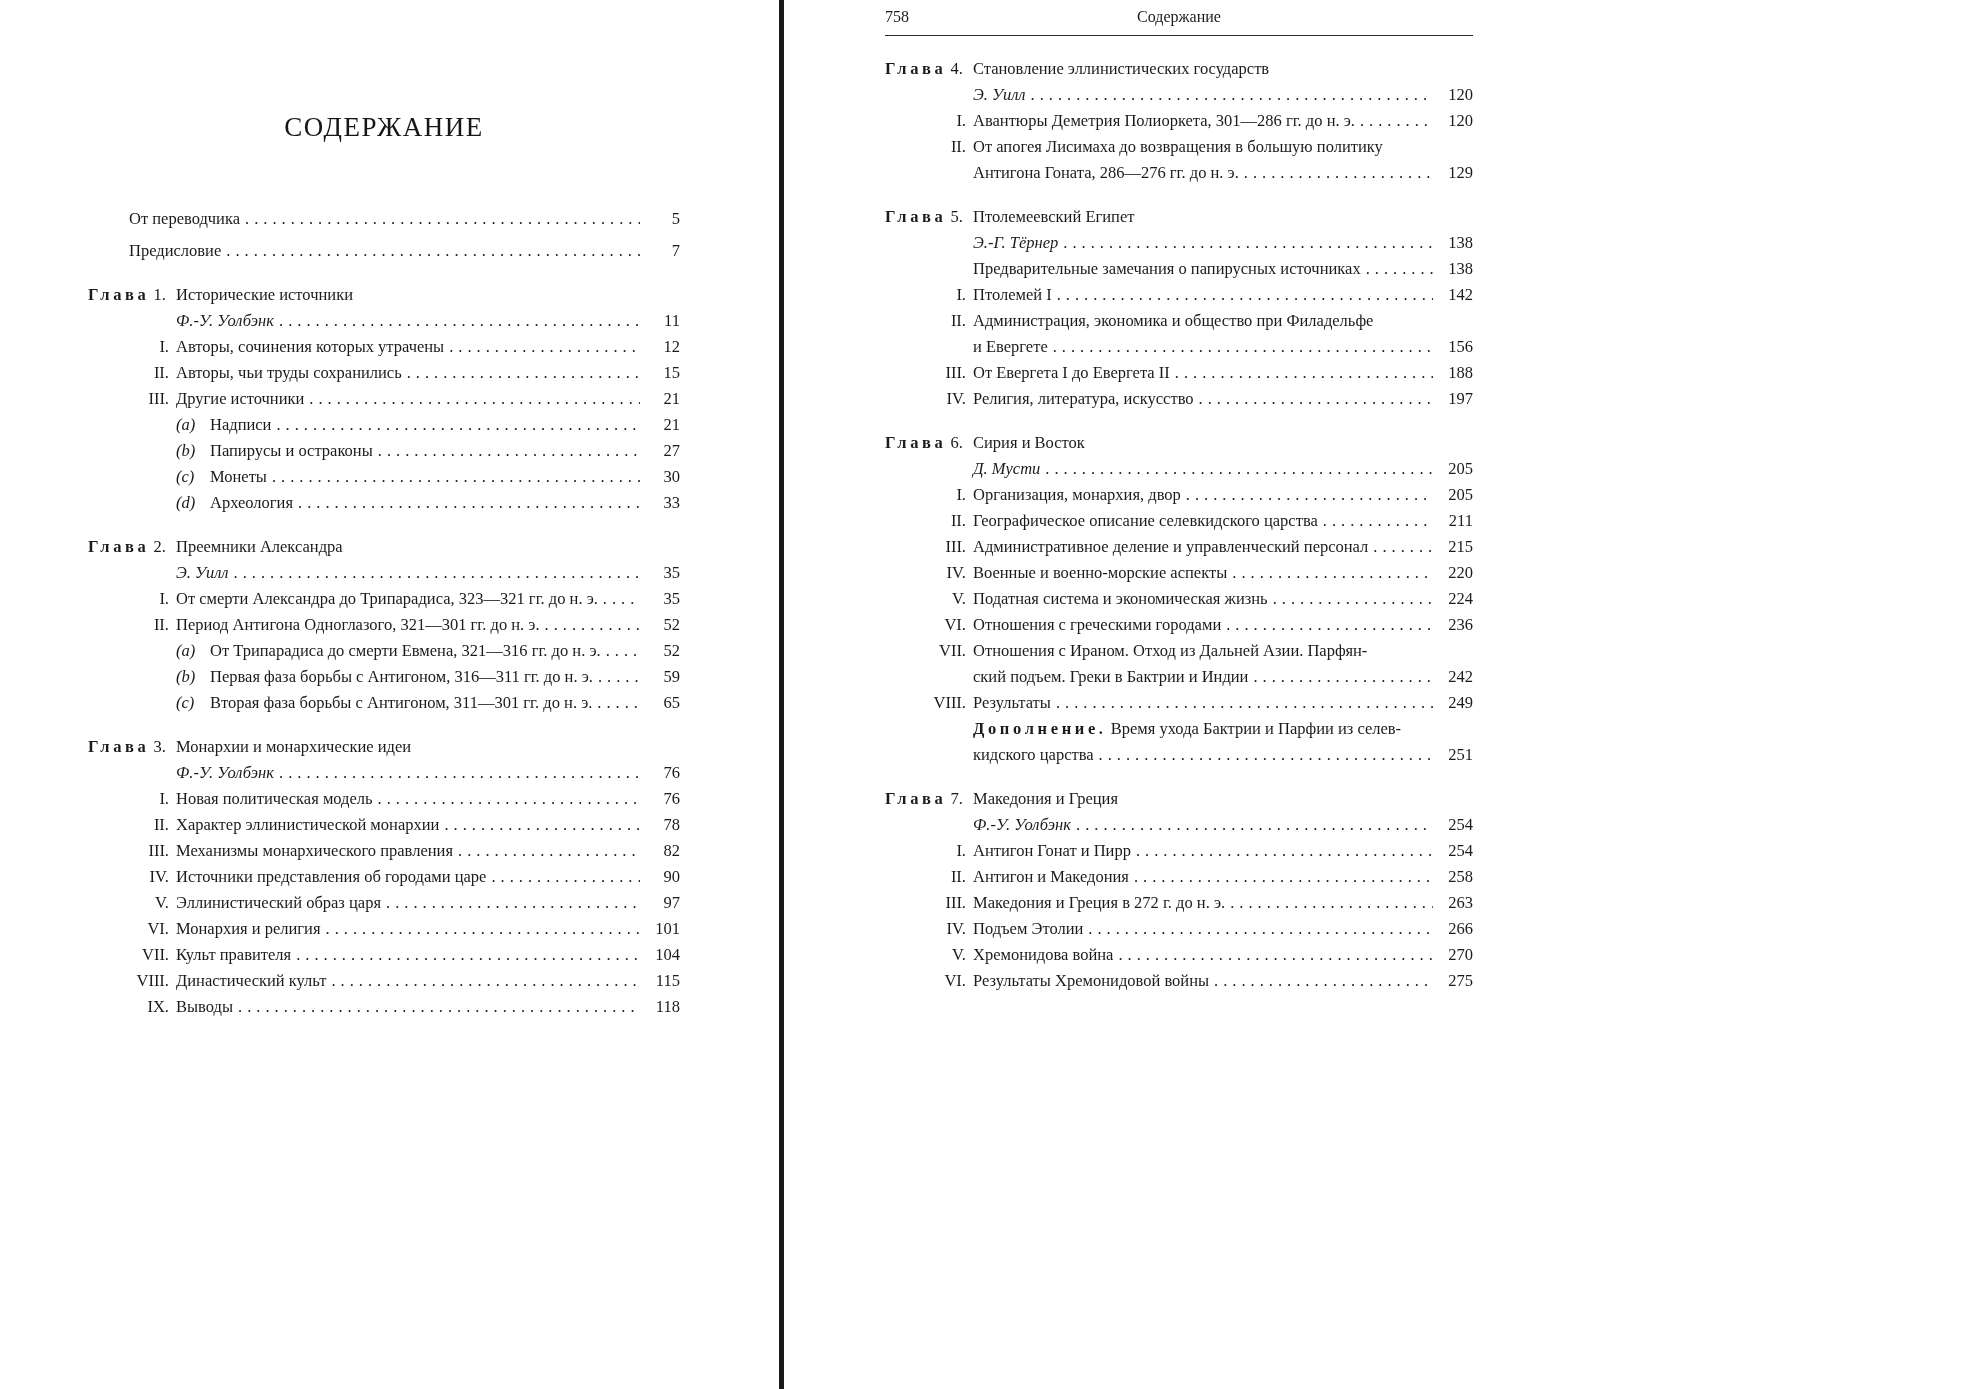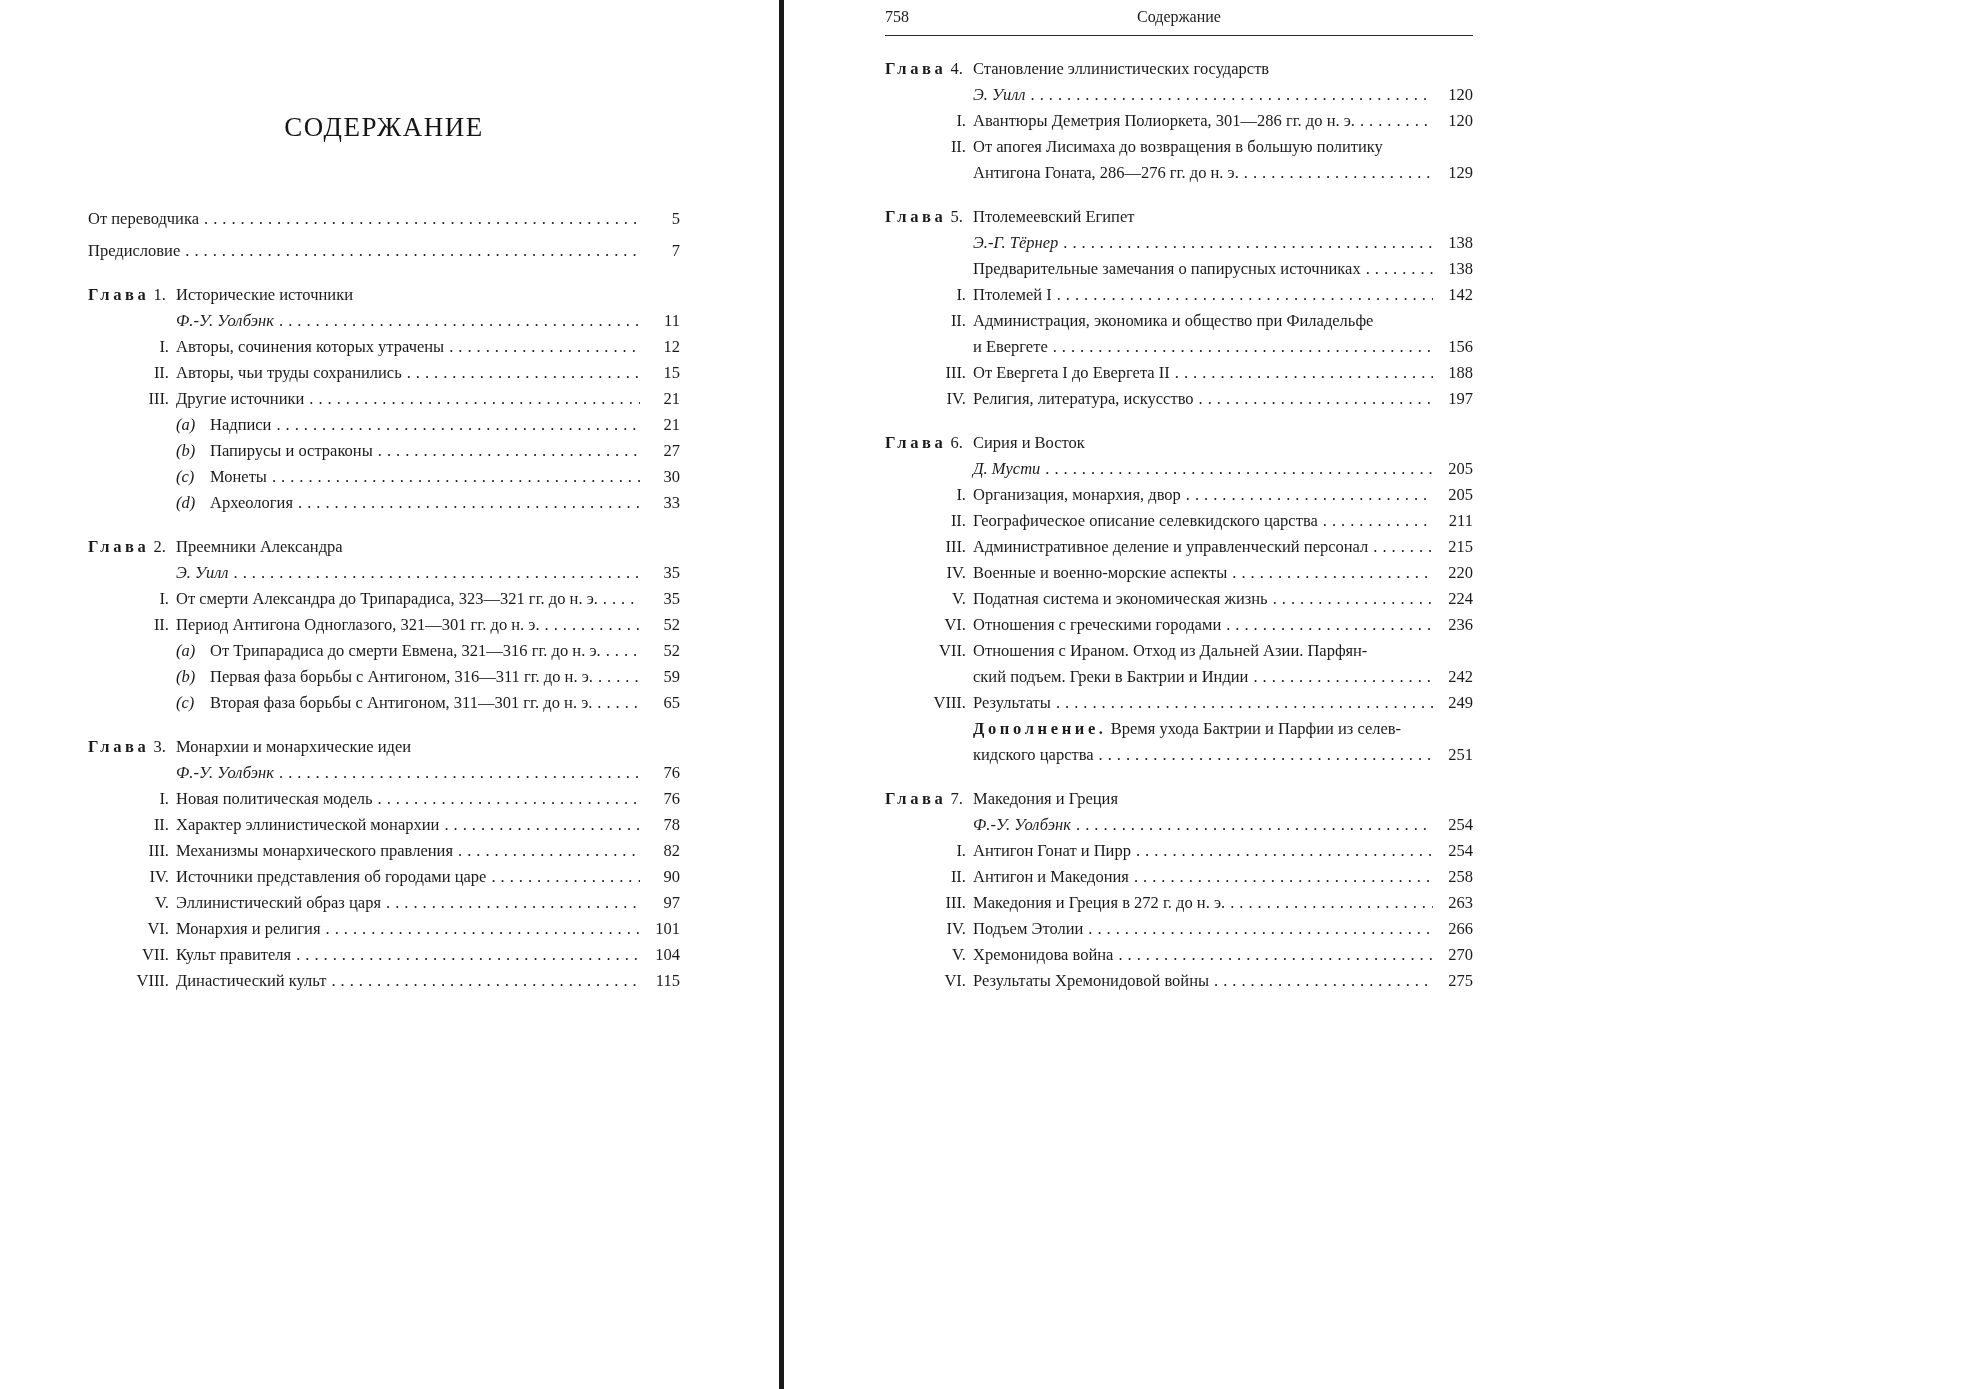--- a/index.html
+++ b/index.html
@@ -42,21 +42,21 @@
   #left-entries  { left: 88px;  top: 206px; width: 592px; }
   #right-entries { left: 101px; top: 38px;  width: 588px; }
 
   .row {
     display: flex;
     align-items: baseline;
     line-height: 26px;
     font-size: 16.5px;
   }
   .gap { margin-top: 18px; }
-  .front { margin-bottom: 6px; }
+  .front { margin-bottom: 6px; margin-left: 41px; }
 
   .lab { flex: 0 0 88px; }
   .rom { text-align: right; padding-right: 7px; }
   .spaced { letter-spacing: 0.22em; font-weight: bold; }
   .sublab { flex: 0 0 34px; font-style: italic; }
   .text { white-space: nowrap; text-align: center; }
   .author { font-style: italic; white-space: nowrap; }
 
   .dots {
     flex: 1 1 auto;
@@ -239,20 +239,26 @@
           <span class="text">Культ правителя</span>
           <span class="dots"></span>
           <span class="pg">104</span>
         </div>
         <div class="row">
           <span class="lab rom">VIII.</span>
           <span class="text">Династический культ</span>
           <span class="dots"></span>
           <span class="pg">115</span>
         </div>
+        <div class="row">
+          <span class="lab rom">IX.</span>
+          <span class="text">Выводы</span>
+          <span class="dots"></span>
+          <span class="pg">118</span>
+        </div>
       </div>
   </div>
 
   <div class="divider"></div>
 
   <div class="page page-right">
     <div class="running-head">
       <span class="folio">758</span>
       <span class="head-title">Содержание</span>
     </div>

